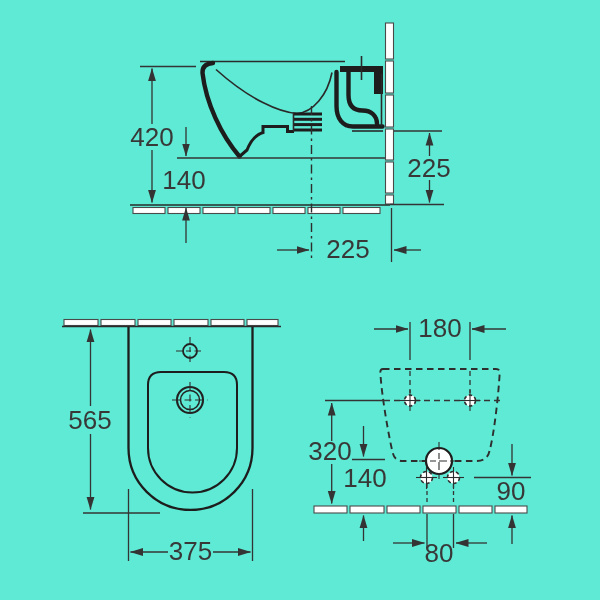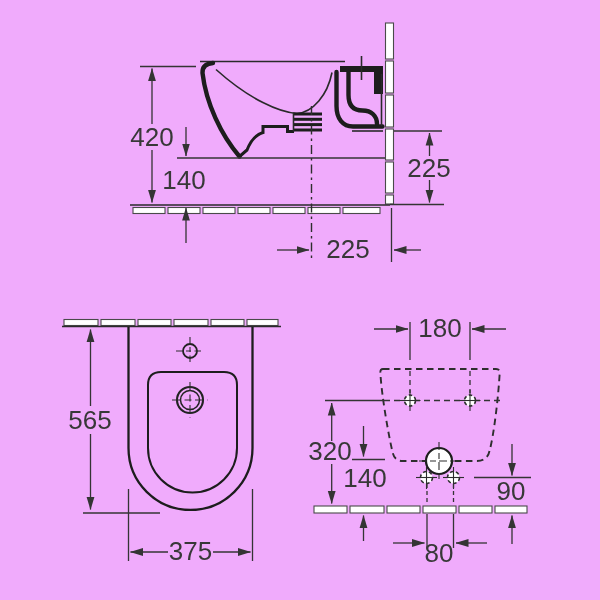--- a/index.html
+++ b/index.html
@@ -1,16 +1,16 @@
 <!DOCTYPE html>
 <html><head>
 <meta charset="utf-8">
 <style>
   html,body{margin:0;padding:0;background:#ffffff;}
-  .stage{position:relative;width:600px;height:600px;background:#f0abfc;overflow:hidden;}
+  .stage{position:relative;width:600px;height:600px;background:#5eead4;overflow:hidden;}
   svg{display:block;}
   .thick{stroke:#1d1d1d;stroke-width:4.4;fill:none;stroke-linecap:round;stroke-linejoin:round;}
   .med{stroke:#1d1d1d;stroke-width:3;fill:none;stroke-linecap:butt;}
   .thin{stroke:#2a2a2a;stroke-width:1.6;fill:none;}
   .dim{stroke:#343434;stroke-width:1.3;fill:none;}
   .tile{fill:#ffffff;stroke:#4a4a4a;stroke-width:1.1;}
   .dashbody{stroke:#2e2e2e;stroke-width:1.9;fill:none;stroke-dasharray:6.5 4.5;stroke-linecap:butt;}
   .cl{stroke:#2e2e2e;stroke-width:1.4;fill:none;stroke-dasharray:9 4 2.5 4;}
   .holedash{stroke:#2e2e2e;stroke-width:1.6;fill:#ffffff;stroke-dasharray:3.5 2.5;}
   .tick{stroke:#2e2e2e;stroke-width:1.1;fill:none;}

